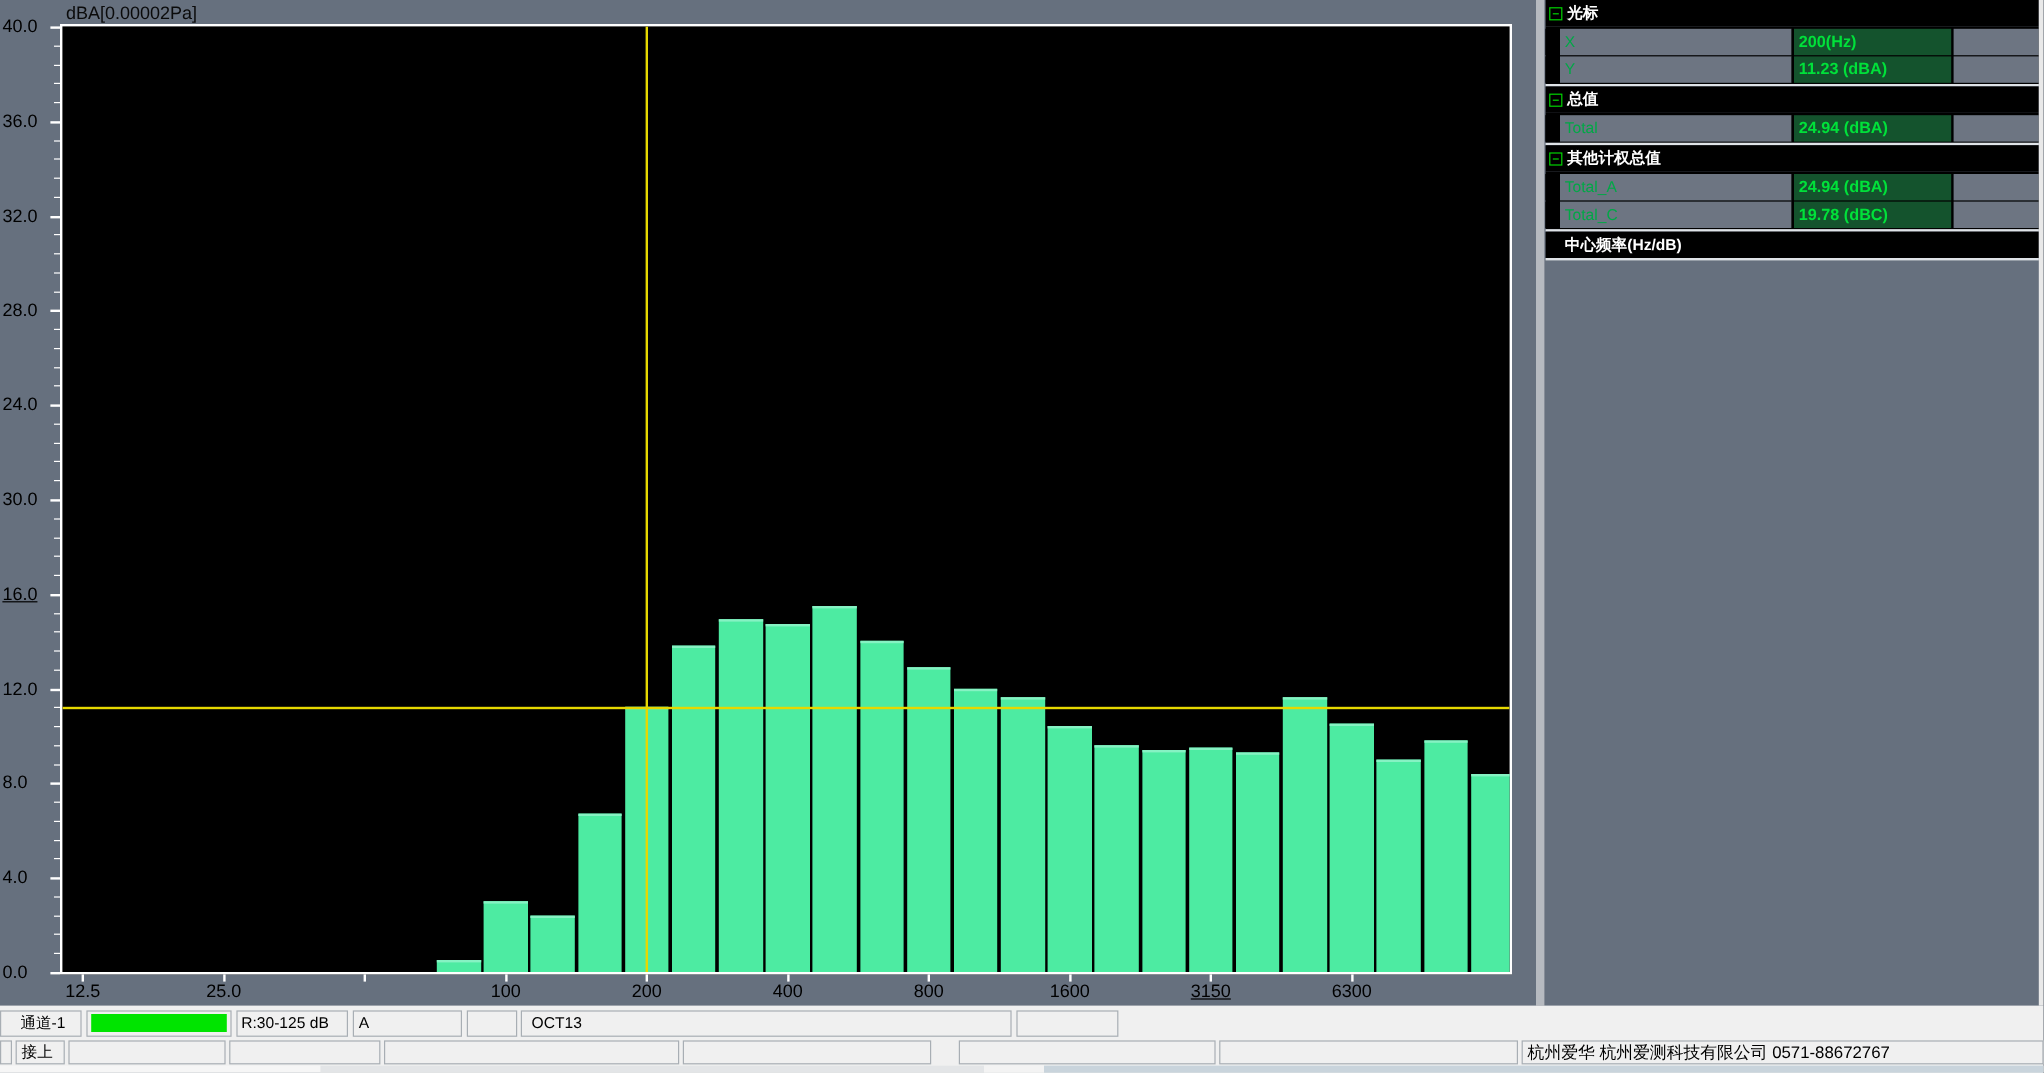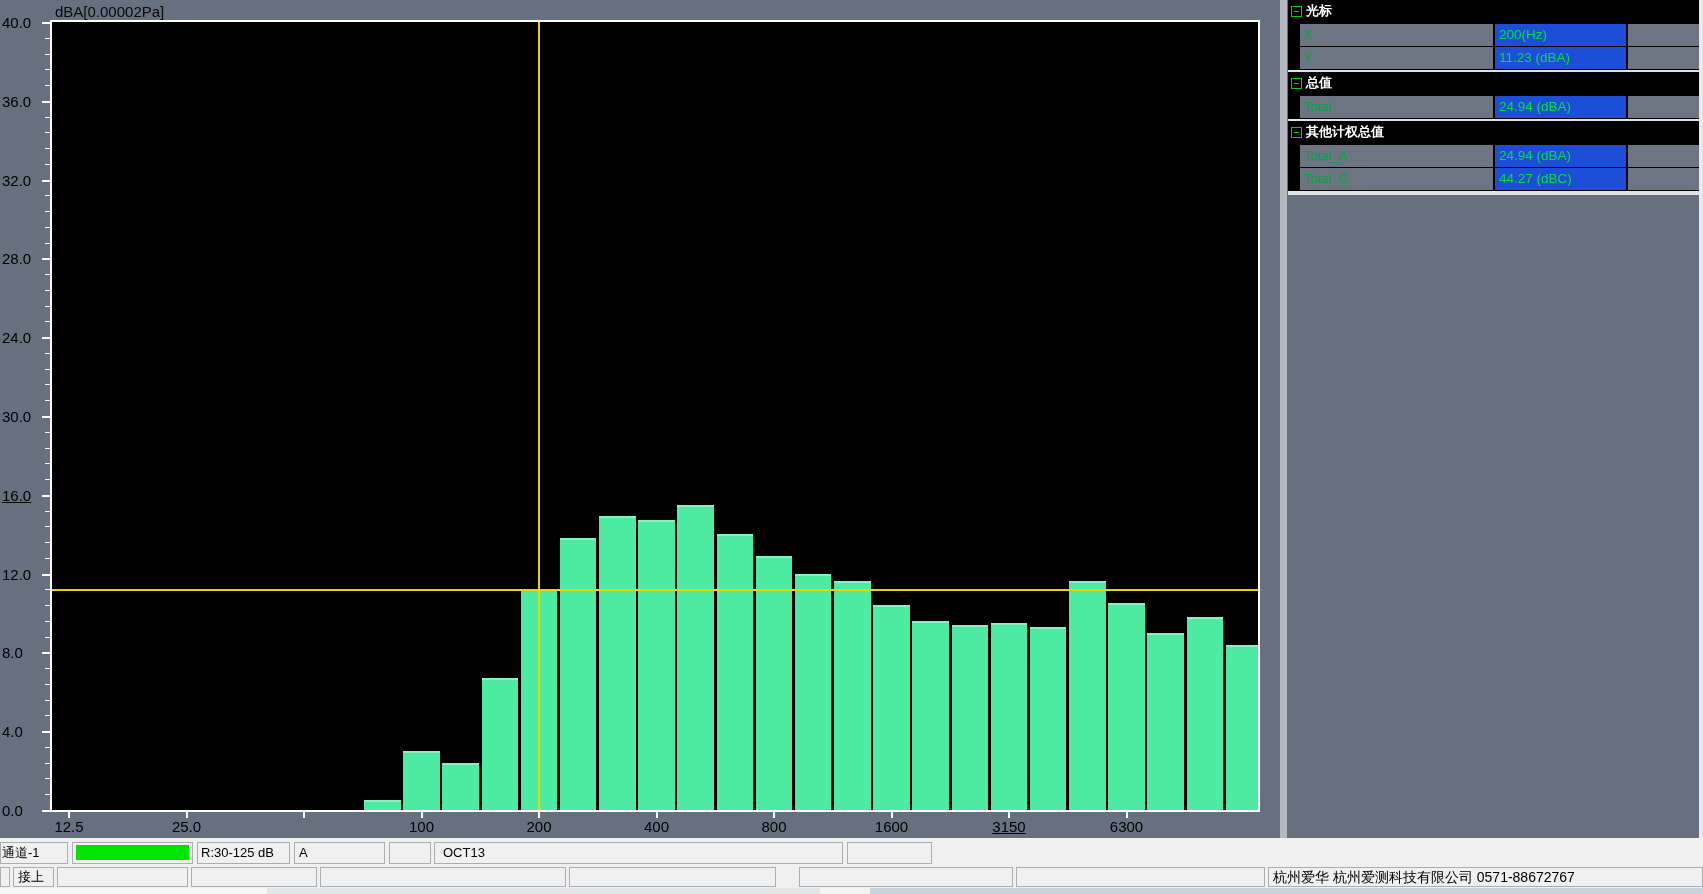--- a/index.html
+++ b/index.html
@@ -46,22 +46,22 @@
   .prop-row{height:22px;display:flex;margin-bottom:1px;background:#000;}
   .prop-row:last-child{margin-bottom:0;}
   .prop-strip{width:12px;background:#000;flex:0 0 auto;}
   .prop-label{
     width:193px;flex:0 0 auto;background:var(--panel_cell_bg,#6d7582);
     color:var(--panel_label_text,#00a846);font-size:13px;line-height:22px;padding-left:4px;
     box-sizing:border-box;overflow:hidden;
   }
   .prop-gap{width:2px;background:#000;flex:0 0 auto;}
   .prop-value{
-    width:131px;flex:0 0 auto;background:#1d4ed8;color:var(--panel_value_text,#00e13a);
-    font-size:13.5px;font-weight:400;line-height:22px;padding-left:4px;box-sizing:border-box;
+    width:131px;flex:0 0 auto;background:#14532d;color:var(--panel_value_text,#00e13a);
+    font-size:13.5px;font-weight:700;line-height:22px;padding-left:4px;box-sizing:border-box;
     white-space:nowrap;
   }
   .prop-filler{flex:1 1 auto;background:var(--panel_cell_bg,#6d7582);margin-left:2px;}
   .panel-sep{height:2px;background:#dfe3e7;}
   
   #bottom{position:absolute;left:0;top:838px;width:1703px;height:56px;background:var(--status_bg,#f0f0f0);}
   .scell{
     position:absolute;border:1px solid #a8aeb4;box-sizing:border-box;background:var(--status_bg,#f0f0f0);
     font-size:13px;color:#000;line-height:19px;white-space:nowrap;overflow:hidden;
   }
@@ -246,33 +246,36 @@
         <div class="prop-strip"></div>
         <div class="prop-label">Total_A</div>
         <div class="prop-gap"></div>
         <div class="prop-value">24.94 (dBA)</div>
         <div class="prop-filler"></div>
       </div>
       <div class="prop-row">
         <div class="prop-strip"></div>
         <div class="prop-label">Total_C</div>
         <div class="prop-gap"></div>
-        <div class="prop-value">44.27 (dBC)</div>
+        <div class="prop-value">19.78 (dBC)</div>
         <div class="prop-filler"></div>
       </div>
     </div>
 
     <div class="panel-sep"></div>
+    <div class="panel-header no-icon">
+      <span class="ph-text">中心频率(Hz/dB)</span>
+    </div>
     <div class="panel-sep"></div>
   </div>
   <div id="right-edge"></div>
 
   <div id="bottom">
     <div class="srow1">
-      <div class="scell" style="left:0;width:68px;padding-left:1px;">通道-1</div>
+      <div class="scell" style="left:0;width:68px;padding-left:16px;">通道-1</div>
       <div class="scell" style="left:72px;width:121px;">
         <div class="green-ind"></div>
       </div>
       <div class="scell" style="left:197px;width:93px;padding-left:3px;">R:30-125 dB</div>
       <div class="scell" style="left:294px;width:91px;padding-left:4px;">A</div>
       <div class="scell" style="left:389px;width:42px;"></div>
       <div class="scell" style="left:434px;width:409px;padding-left:8px;">OCT13</div>
       <div class="scell" style="left:847px;width:85px;"></div>
     </div>
     <div class="srow2">

